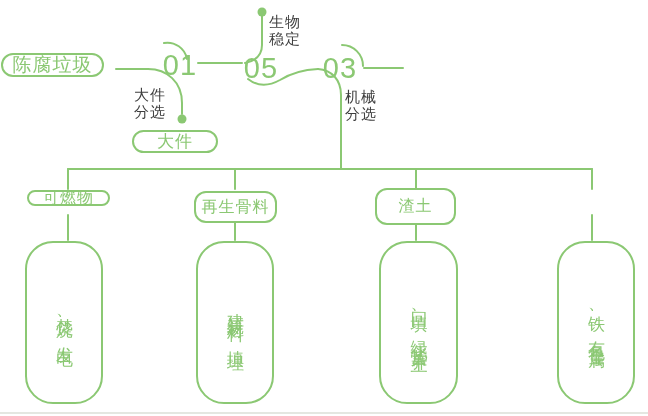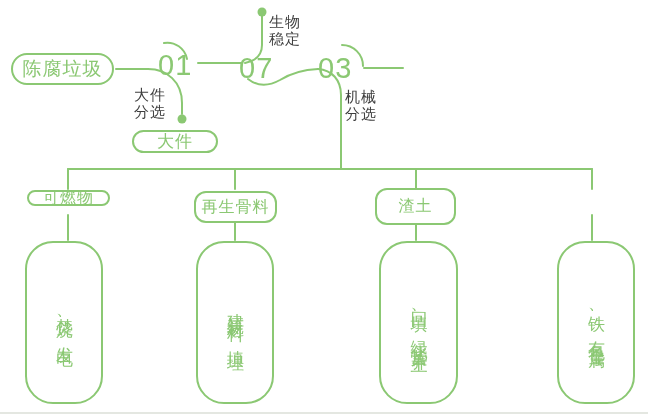--- a/index.html
+++ b/index.html
@@ -25,20 +25,21 @@
   }
   .pill.source{font-size:19px;}
   .pill.small{font-size:16px;}
 
   .step-number{
     position:absolute;
     color:var(--green);
     font-size:29px;
     line-height:30px;
     width:44px;
+    text-align:center;
     letter-spacing:1px;
   }
 
   .dark-label{
     position:absolute;
     color:#3e3e3e;
     font-size:15px;
     line-height:17px;
     letter-spacing:1px;
     text-align:right;
@@ -102,26 +103,26 @@
       <path d="M 235 215 V 240"></path>
       <path d="M 416 212 V 240"></path>
       <path d="M 592 215 V 240"></path>
     </g>
     <g fill="#8BC873" stroke="none">
       <circle cx="182" cy="119" r="4.5"></circle>
       <circle cx="262" cy="12" r="4.5"></circle>
     </g>
   </svg>
 
-  <div class="pill source" style="left:11px;top:53px;width:103px;height:32px;">
+  <div class="pill source" style="left:1px;top:53px;width:103px;height:24px;">
     <span>陈腐垃圾</span>
   </div>
 
   <div class="step-number" style="left:158px;top:50px;">01</div>
-  <div class="step-number" style="left:239px;top:53px;">07</div>
+  <div class="step-number" style="left:239px;top:53px;">05</div>
   <div class="step-number" style="left:318px;top:53px;">03</div>
 
   <div class="dark-label" style="left:269px;top:13px;">
     <div>生物</div>
     <div>稳定</div>
   </div>
   <div class="dark-label" style="left:134px;top:86px;">
     <div>大件</div>
     <div>分选</div>
   </div>

